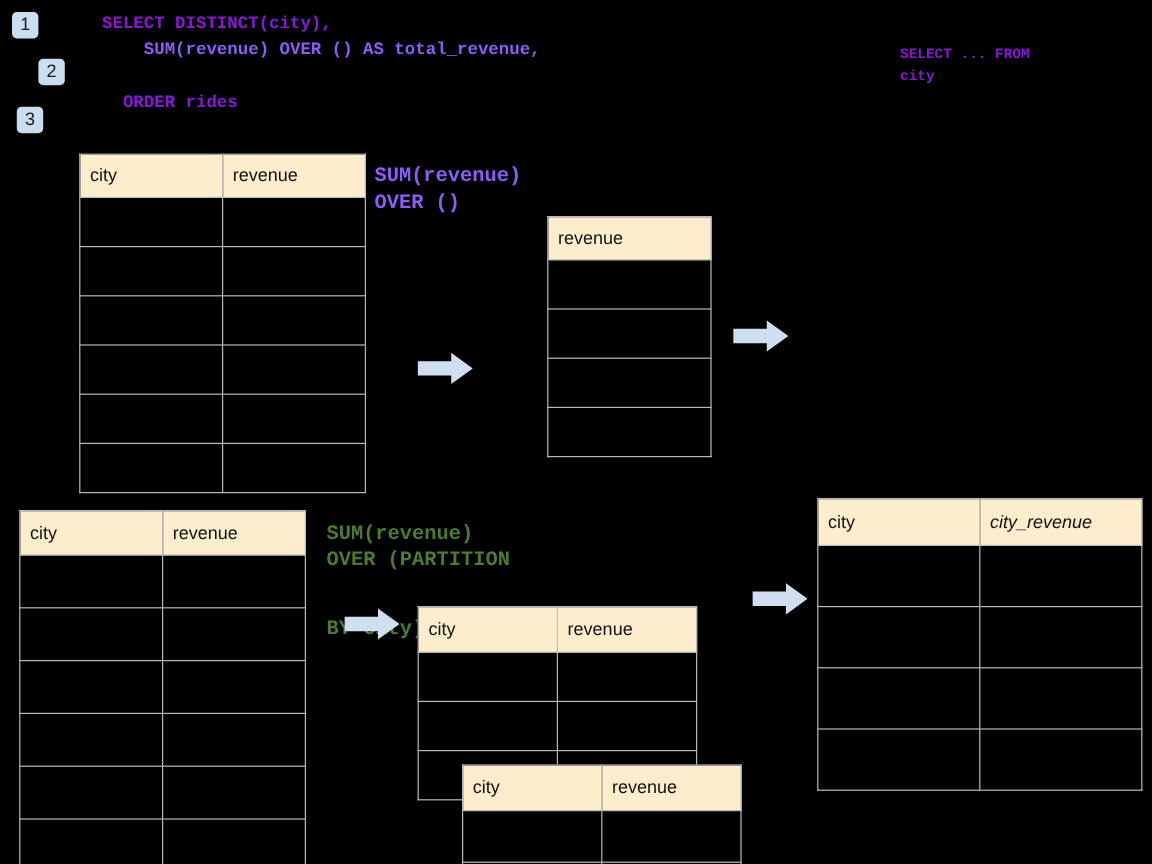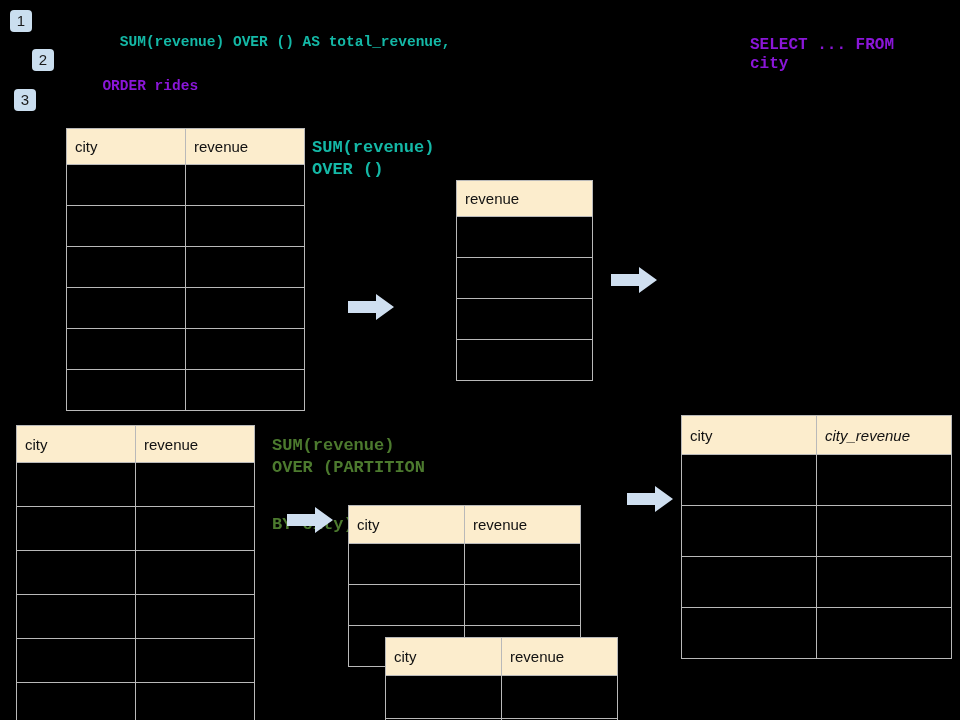--- a/index.html
+++ b/index.html
@@ -34,34 +34,34 @@
   
   .code {
     position: absolute;
     font-family: "Liberation Mono", monospace;
     font-size: 14.5px;
     font-weight: bold;
     white-space: pre;
     letter-spacing: 0px;
   }
   .c-purple { color: #8a16d8; }
-  .c-red    { color: #14b8a6; }
+  .c-red    { color: #8b5cf6; }
   .c-green  { color: #4c7a2e; }
 
   
   .annot {
     position: absolute;
     font-family: "Liberation Mono", monospace;
     font-size: 17px;
     font-weight: bold;
     white-space: pre;
     line-height: 22px;
   }
   .annot.small {
-    font-size: 16px;
+    font-size: 12px;
     line-height: 19px;
   }
 
   
   .tbl {
     position: absolute;
     border-collapse: collapse;
     table-layout: fixed;
     background: #000000;
   }
@@ -90,20 +90,21 @@
 </style>
 </head>
 <body>
 
 <div id="canvas">
 
   <div class="badge" style="left:10px; top:10px;">1</div>
   <div class="badge" style="left:32px; top:49px;">2</div>
   <div class="badge" style="left:14px; top:89px;">3</div>
 
+  <div class="code c-purple" style="left:85px; top:12px;">SELECT DISTINCT(city),</div>
   <div class="code c-red" style="left:85px; top:34px;">    SUM(revenue) OVER () AS total_revenue,</div>
   <div class="code c-purple" style="left:85px; top:78px;">  ORDER rides</div>
 
   <div class="annot small c-purple" style="left:750px; top:36px;">SELECT ... FROM</div>
   <div class="annot small c-purple" style="left:750px; top:55px;">city</div>
 
   <div class="annot c-red" style="left:312px; top:137px;">SUM(revenue)</div>
   <div class="annot c-red" style="left:312px; top:159px;">OVER ()</div>
 
   <div class="annot c-green" style="left:272px; top:435px;">SUM(revenue)</div>

